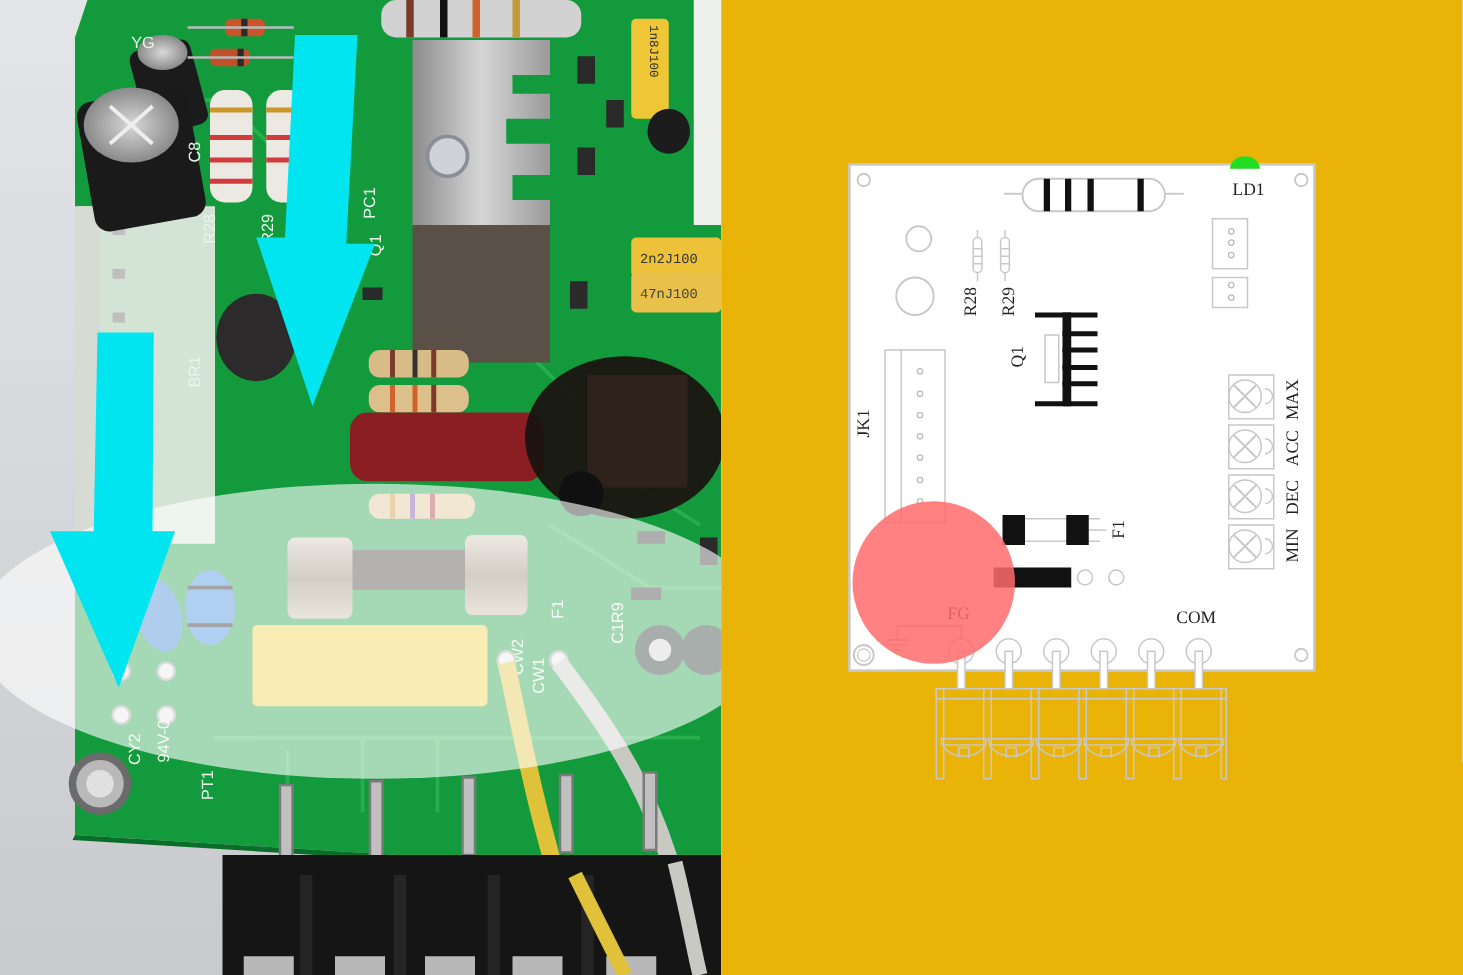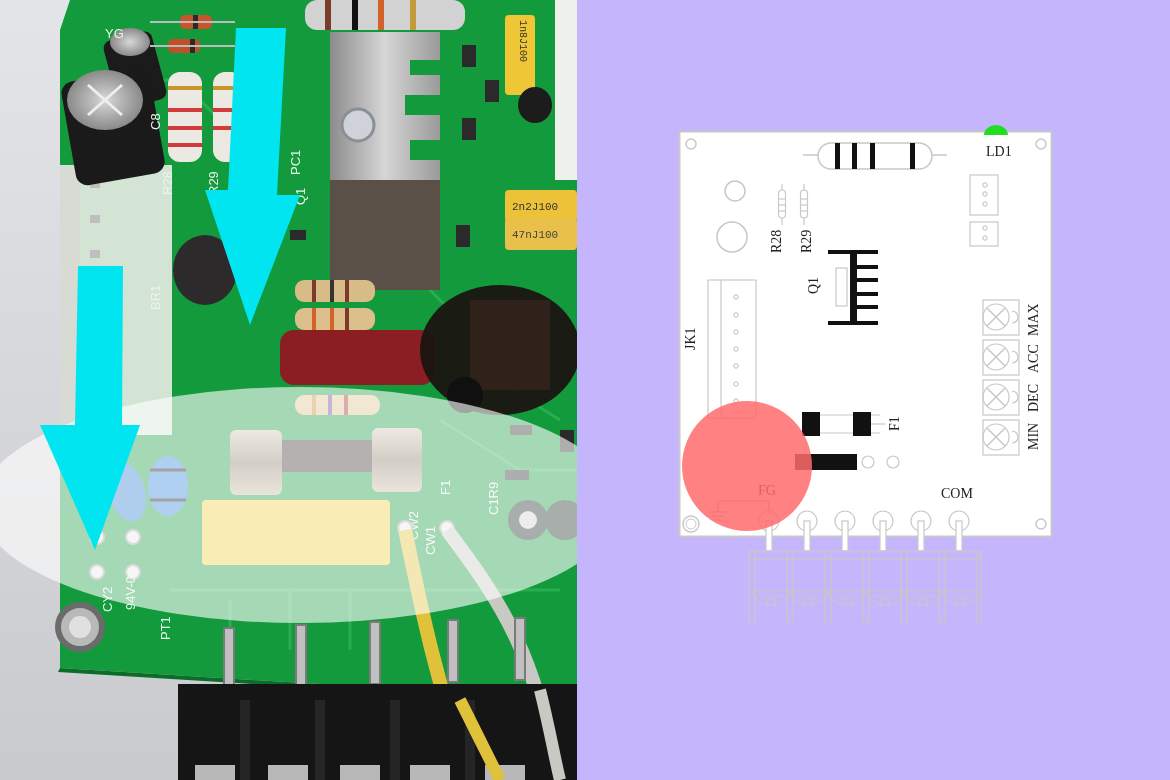--- a/index.html
+++ b/index.html
@@ -1,19 +1,19 @@
 <!DOCTYPE html>
 <html><head>
 <meta charset="utf-8">
 <style>
   html, body { margin:0; padding:0; }
   body { width:1170px; height:780px; background:#ffffff; position:relative; overflow:hidden; font-family:"Liberation Serif", serif; }
   #photo { position:absolute; left:0; top:0; width:577px; height:780px; overflow:hidden; background:#dcdde0; }
   #photo svg, #diagram svg { display:block; }
-  #diagram { position:absolute; left:577px; top:0; width:593px; height:780px; background:#c4b5fd; }
+  #diagram { position:absolute; left:577px; top:0; width:593px; height:780px; background:#eab308; }
   .silk { font-family:"Liberation Sans", sans-serif; fill:#e8f5e8; font-size:13px; }
   .dlabel { font-family:"Liberation Serif", serif; fill:#222; font-size:14px; }
 </style>
 </head>
 <body>
 
 <div id="photo">
   <svg width="577" height="780" viewBox="0 0 577 780">
     <defs>
       <linearGradient id="bgGrad" x1="0" y1="0" x2="0" y2="1">

